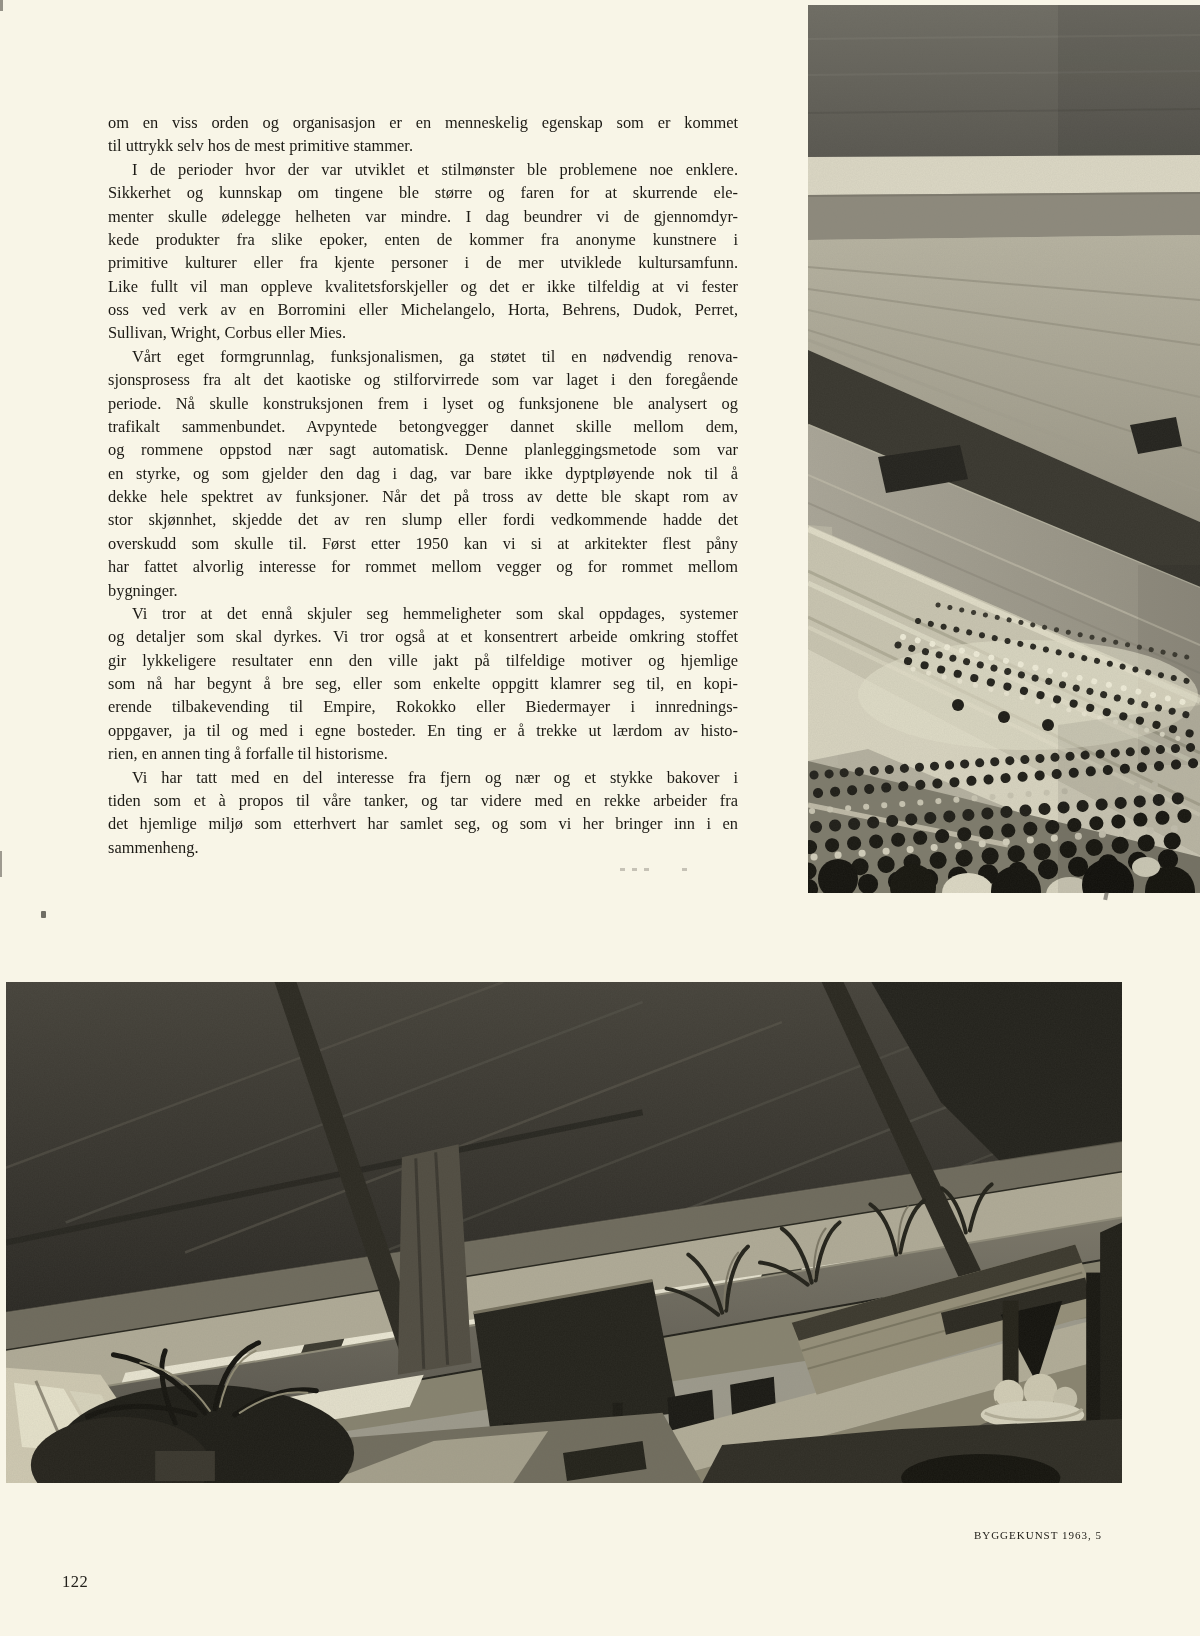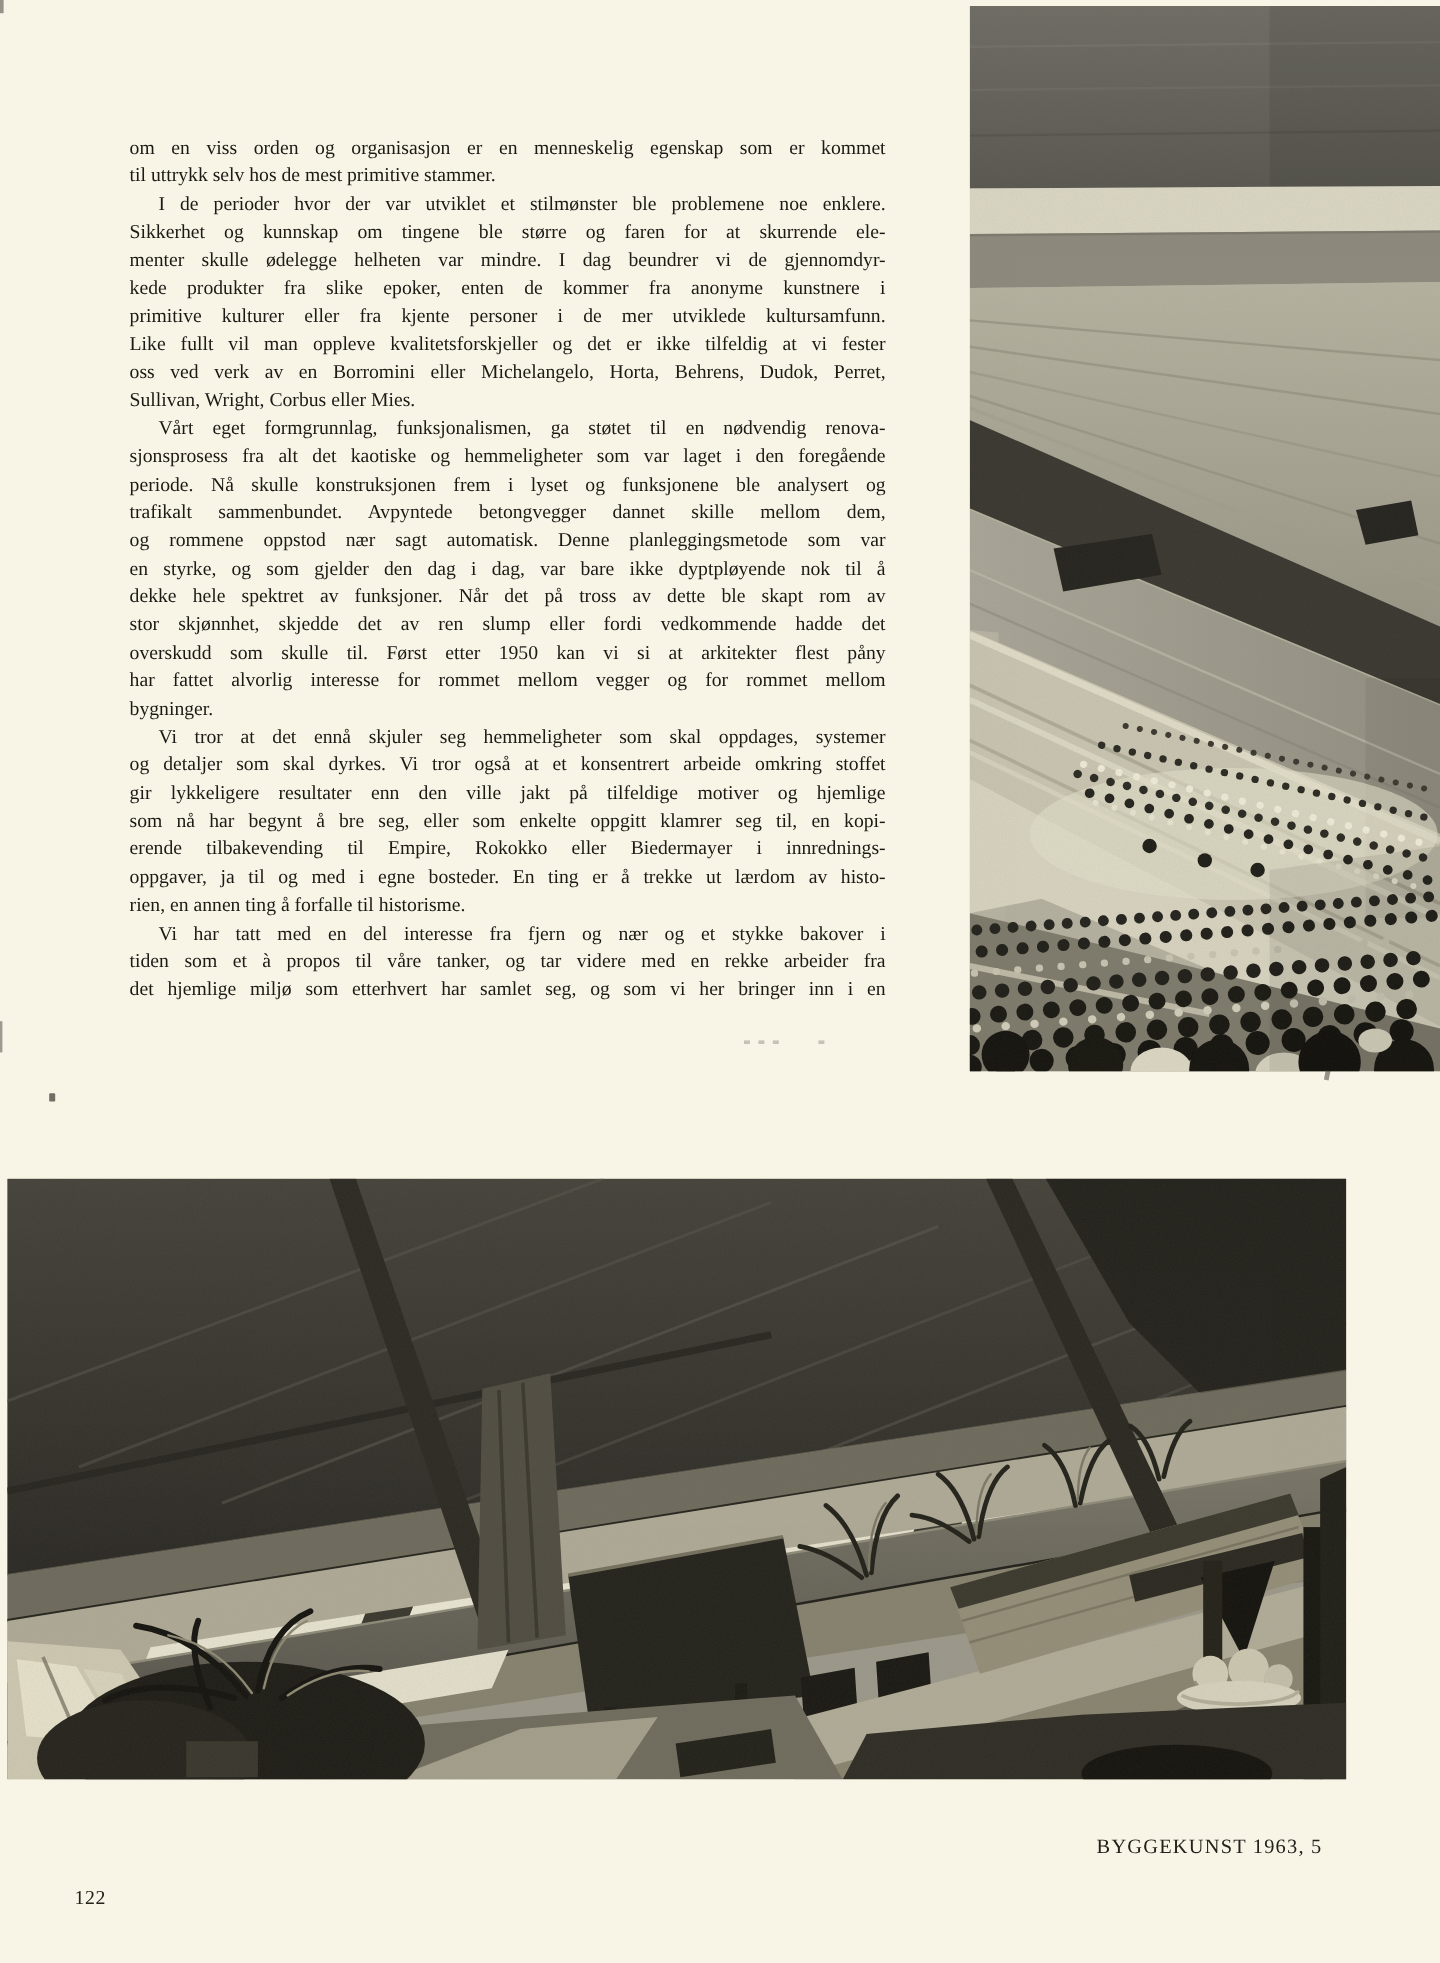--- a/index.html
+++ b/index.html
@@ -31,21 +31,21 @@
   .photo svg{display:block;width:100%;height:100%;}
   #photo-hall{left:808px;top:5px;width:392px;height:888px;}
   #photo-interior{left:6px;top:982px;width:1116px;height:501px;}
   
   .footer-left{
     position:absolute;left:62px;top:1526px;
     font-size:16.5px;color:#23211c;letter-spacing:.5px;margin-top:46px;
   }
   .footer-right{
     position:absolute;right:98px;top:1529px;
-    font-size:17px;color:#23211c;letter-spacing:1px;
+    font-size:11px;color:#23211c;letter-spacing:1px;
   }
   
   .artifact{position:absolute;background:#43403a;}
   .a-corner{left:0;top:0;width:3px;height:11px;opacity:.55;}
   .a-edge{left:0;top:851px;width:2px;height:26px;opacity:.5;}
   .a-mark{left:41px;top:911px;width:5px;height:7px;opacity:.75;border-radius:1px;}
   .a-five{left:1104px;top:892px;width:4px;height:8px;opacity:.55;transform:rotate(12deg);}
   .a-dots{left:620px;top:857px;width:120px;height:4px;background:none;opacity:.45;}
   .a-dots i{display:inline-block;width:5px;height:3px;background:#8a867c;margin-right:7px;}
 </style>
@@ -64,21 +64,21 @@
         <div class="line">Sikkerhet og kunnskap om tingene ble større og faren for at skurrende ele-</div>
         <div class="line">menter skulle ødelegge helheten var mindre. I dag beundrer vi de gjennomdyr-</div>
         <div class="line">kede produkter fra slike epoker, enten de kommer fra anonyme kunstnere i</div>
         <div class="line">primitive kulturer eller fra kjente personer i de mer utviklede kultursamfunn.</div>
         <div class="line">Like fullt vil man oppleve kvalitetsforskjeller og det er ikke tilfeldig at vi fester</div>
         <div class="line">oss ved verk av en Borromini eller Michelangelo, Horta, Behrens, Dudok, Perret,</div>
         <div class="line last">Sullivan, Wright, Corbus eller Mies.</div>
       </div>
       <div class="para">
         <div class="line indent">Vårt eget formgrunnlag, funksjonalismen, ga støtet til en nødvendig renova-</div>
-        <div class="line">sjonsprosess fra alt det kaotiske og hemmeligheter som var laget i den foregående</div>
+        <div class="line">sjonsprosess fra alt det kaotiske og stilforvirrede som var laget i den foregående</div>
         <div class="line">periode. Nå skulle konstruksjonen frem i lyset og funksjonene ble analysert og</div>
         <div class="line">trafikalt sammenbundet. Avpyntede betongvegger dannet skille mellom dem,</div>
         <div class="line">og rommene oppstod nær sagt automatisk. Denne planleggingsmetode som var</div>
         <div class="line">en styrke, og som gjelder den dag i dag, var bare ikke dyptpløyende nok til å</div>
         <div class="line">dekke hele spektret av funksjoner. Når det på tross av dette ble skapt rom av</div>
         <div class="line">stor skjønnhet, skjedde det av ren slump eller fordi vedkommende hadde det</div>
         <div class="line">overskudd som skulle til. Først etter 1950 kan vi si at arkitekter flest påny</div>
         <div class="line">har fattet alvorlig interesse for rommet mellom vegger og for rommet mellom</div>
         <div class="line last">bygninger.</div>
       </div>
@@ -88,20 +88,21 @@
         <div class="line">gir lykkeligere resultater enn den ville jakt på tilfeldige motiver og hjemlige</div>
         <div class="line">som nå har begynt å bre seg, eller som enkelte oppgitt klamrer seg til, en kopi-</div>
         <div class="line">erende tilbakevending til Empire, Rokokko eller Biedermayer i innrednings-</div>
         <div class="line">oppgaver, ja til og med i egne bosteder. En ting er å trekke ut lærdom av histo-</div>
         <div class="line last">rien, en annen ting å forfalle til historisme.</div>
       </div>
       <div class="para">
         <div class="line indent">Vi har tatt med en del interesse fra fjern og nær og et stykke bakover i</div>
         <div class="line">tiden som et à propos til våre tanker, og tar videre med en rekke arbeider fra</div>
         <div class="line">det hjemlige miljø som etterhvert har samlet seg, og som vi her bringer inn i en</div>
+        <div class="line last">sammenheng.</div>
       </div>
     </div>
 
   <div class="photo" id="photo-hall" role="img" aria-label="Black-and-white photograph of a concert hall interior: banded ceiling and wooden balcony fronts above, pale cylindrical acoustic reflectors behind a bright stage with an orchestra, and rows of audience heads filling the foreground.">
     <svg viewBox="0 0 392 888" preserveAspectRatio="none">
       <defs>
         <linearGradient id="tTop" x1="0" y1="0" x2="0" y2="1">
           <stop offset="0" stop-color="#6f6d64"></stop>
             <stop offset="1" stop-color="#595750"></stop>
         </linearGradient>

